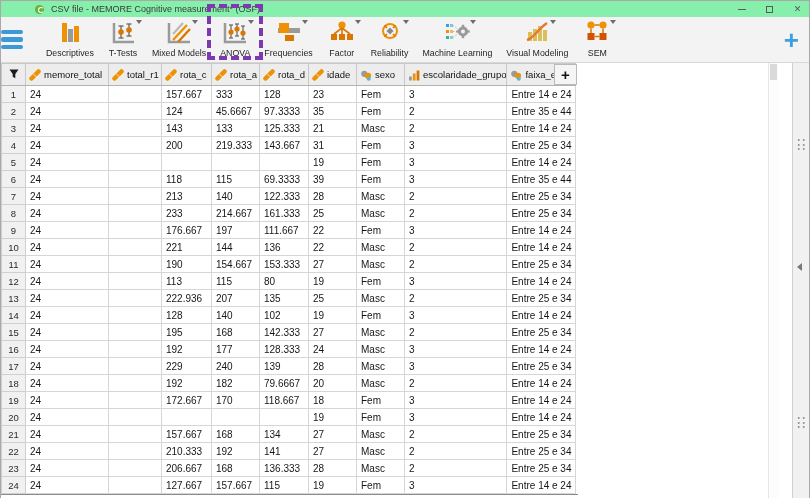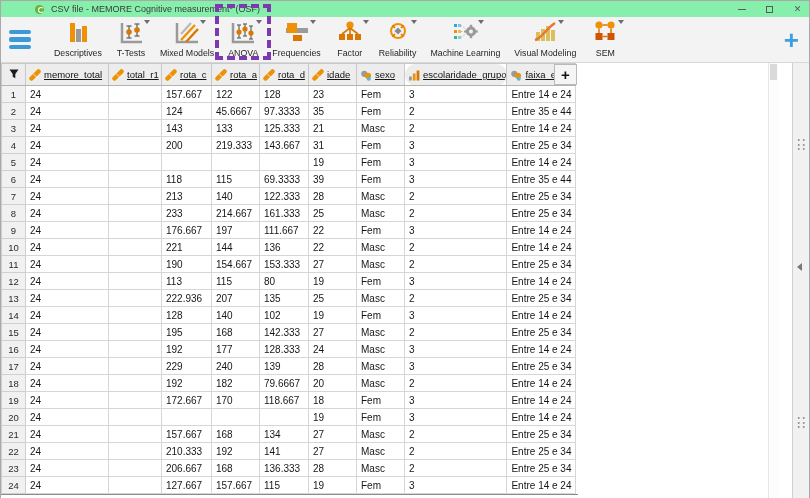--- a/index.html
+++ b/index.html
@@ -12,40 +12,40 @@
   .app-logo { width:9px; height:9px; border-radius:50%; background:#6ab23c; margin-left:34px; margin-right:7px; position:relative; flex:0 0 auto; }
   .app-logo::after { content:""; position:absolute; left:2.5px; top:2.5px; width:4px; height:4px; border-radius:50%; border:1px solid #fff; border-right-color:transparent; }
   .win-title { font-size:9px; color:#3b3b3b; white-space:nowrap; }
   .win-controls { position:absolute; right:6px; top:0; height:16px; display:flex; align-items:center; gap:17px; }
   .wc { width:11px; height:11px; display:flex; align-items:center; justify-content:center; cursor:default; }
   .wc-min { width:8px; height:1px; background:#5a5a5a; }
   .wc-max { width:7px; height:7px; border:1px solid #5a5a5a; }
   .wc-close { font-size:9px; color:#5a5a5a; line-height:1; }
 
   
-  .ribbon { height:46px; background:#f3f3f3; border-bottom:1px solid #d8d8d8; display:flex; align-items:center; position:relative; padding-left:8px; }
+  .ribbon { height:46px; background:#f3f3f3; border-bottom:1px solid #d8d8d8; display:flex; align-items:center; position:relative; }
   .hamburger { width:24px; height:24px; display:flex; flex-direction:column; justify-content:center; gap:3px; margin-right:14px; cursor:pointer; flex:0 0 auto; }
   .hamburger span { display:block; width:22px; height:4.5px; border-radius:2px; background:#3a99d6; }
   .ribbon-buttons { display:flex; align-items:flex-end; height:100%; padding-bottom:3px; }
   .rbtn { display:flex; flex-direction:column; align-items:center; justify-content:flex-end; padding:2px 7px 1px 7px; position:relative; cursor:pointer; }
   .rbtn .icon-wrap { position:relative; width:30px; height:27px; }
   .rbtn svg { display:block; }
   .caret { position:absolute; top:1px; right:-4px; width:0; height:0; border-left:3px solid transparent; border-right:3px solid transparent; border-top:4px solid #6d6d6d; }
   .rbtn .rlabel { font-size:8.8px; color:#1f1f1f; margin-top:2px; white-space:nowrap; }
   .annotation-box { position:absolute; left:-6px; top:-13px; width:calc(100% + 12px); height:56px; border:4px dashed #7d3ab0; pointer-events:none; z-index:40; }
   .add-analysis { position:absolute; right:10px; top:50%; transform:translateY(-50%); font-size:26px; font-weight:bold; color:#3da0dd; line-height:1; cursor:pointer; }
 
   
   .main { display:flex; height:436px; }
   .data-area { position:relative; flex:1 1 auto; background:#fff; overflow:hidden; }
 
   table.grid { border-collapse:collapse; table-layout:fixed; }
   .grid th, .grid td { border:1px solid #d6d6d6; font-size:10px; font-weight:normal; color:#161616; height:17px; overflow:hidden; white-space:nowrap; }
   .grid thead th { background:#ededed; border-color:#c8c8c8; border-bottom-color:#b2b2b2; height:22px; }
-  .hdr-inner { display:flex; align-items:center; gap:3px; padding-left:3px;text-decoration:underline; }
+  .hdr-inner { display:flex; align-items:center; gap:3px; padding-left:3px; }
   .hdr-name { font-size:9.5px; color:#111; }
   .grid td.rownum { background:#f1f1f1; text-align:center; color:#2a2a2a; font-size:9.5px; border-color:#cfcfcf; }
   .grid td.cell { padding-left:4px; background:#fff; }
   th.filter-cell { text-align:center; vertical-align:middle; }
   .add-col-btn { position:absolute; left:553px; top:1px; width:23px; height:21px; background:#f5f5f5; border:1px solid #b9b9b9; font-size:15px; font-weight:bold; color:#111; display:flex; align-items:center; justify-content:center; cursor:pointer; z-index:5; }
   .table-end-line { position:absolute; left:0; top:431px; width:577px; height:1px; background:#8c8c8c; }
 
   .v-scrollbar { position:absolute; top:0; right:14px; width:10px; height:436px; background:#fcfcfc; border-left:1px solid #e6e6e6; }
   .v-thumb { position:absolute; top:1px; left:1px; width:7px; height:16px; background:#d9d9d9; }
 
@@ -304,21 +304,21 @@
               <th style="width: 48px;">
                 <span class="hdr-inner">
                   <svg width="12" height="12" viewBox="0 0 12 12">
                     <circle cx="4.3" cy="4.8" r="3.1" fill="#9a9a9a"></circle>
                     <circle cx="8" cy="6.8" r="3.1" fill="#ef9104"></circle>
                     <circle cx="8.8" cy="9.8" r="2" fill="#58b7d8"></circle>
                   </svg>
                   <span class="hdr-name">sexo</span>
                 </span>
               </th>
-              <th style="width: 87px; border-radius: 11px;">
+              <th style="width: 87px;">
                 <span class="hdr-inner">
                   <svg width="12" height="12" viewBox="0 0 12 12">
                     <rect x="1" y="7.5" width="2.8" height="4" fill="#9a9a9a"></rect>
                     <rect x="4.8" y="4.5" width="2.8" height="7" fill="#ef9104"></rect>
                     <rect x="8.6" y="1.5" width="2.8" height="10" fill="#d97700"></rect>
                   </svg>
                   <span class="hdr-name">escolaridade_grupo</span>
                 </span>
               </th>
               <th style="width: 62px;">
@@ -332,21 +332,21 @@
                 </span>
               </th>
             </tr>
           </thead>
         <tbody id="grid-body">
             <tr>
               <td class="rownum">1</td>
               <td class="cell">24</td>
               <td class="cell"></td>
               <td class="cell">157.667</td>
-              <td class="cell">122</td>
+              <td class="cell">333</td>
               <td class="cell">128</td>
               <td class="cell">23</td>
               <td class="cell">Fem</td>
               <td class="cell">3</td>
               <td class="cell">Entre 14 e 24</td>
             </tr>
             <tr>
               <td class="rownum">2</td>
               <td class="cell">24</td>
               <td class="cell"></td>

